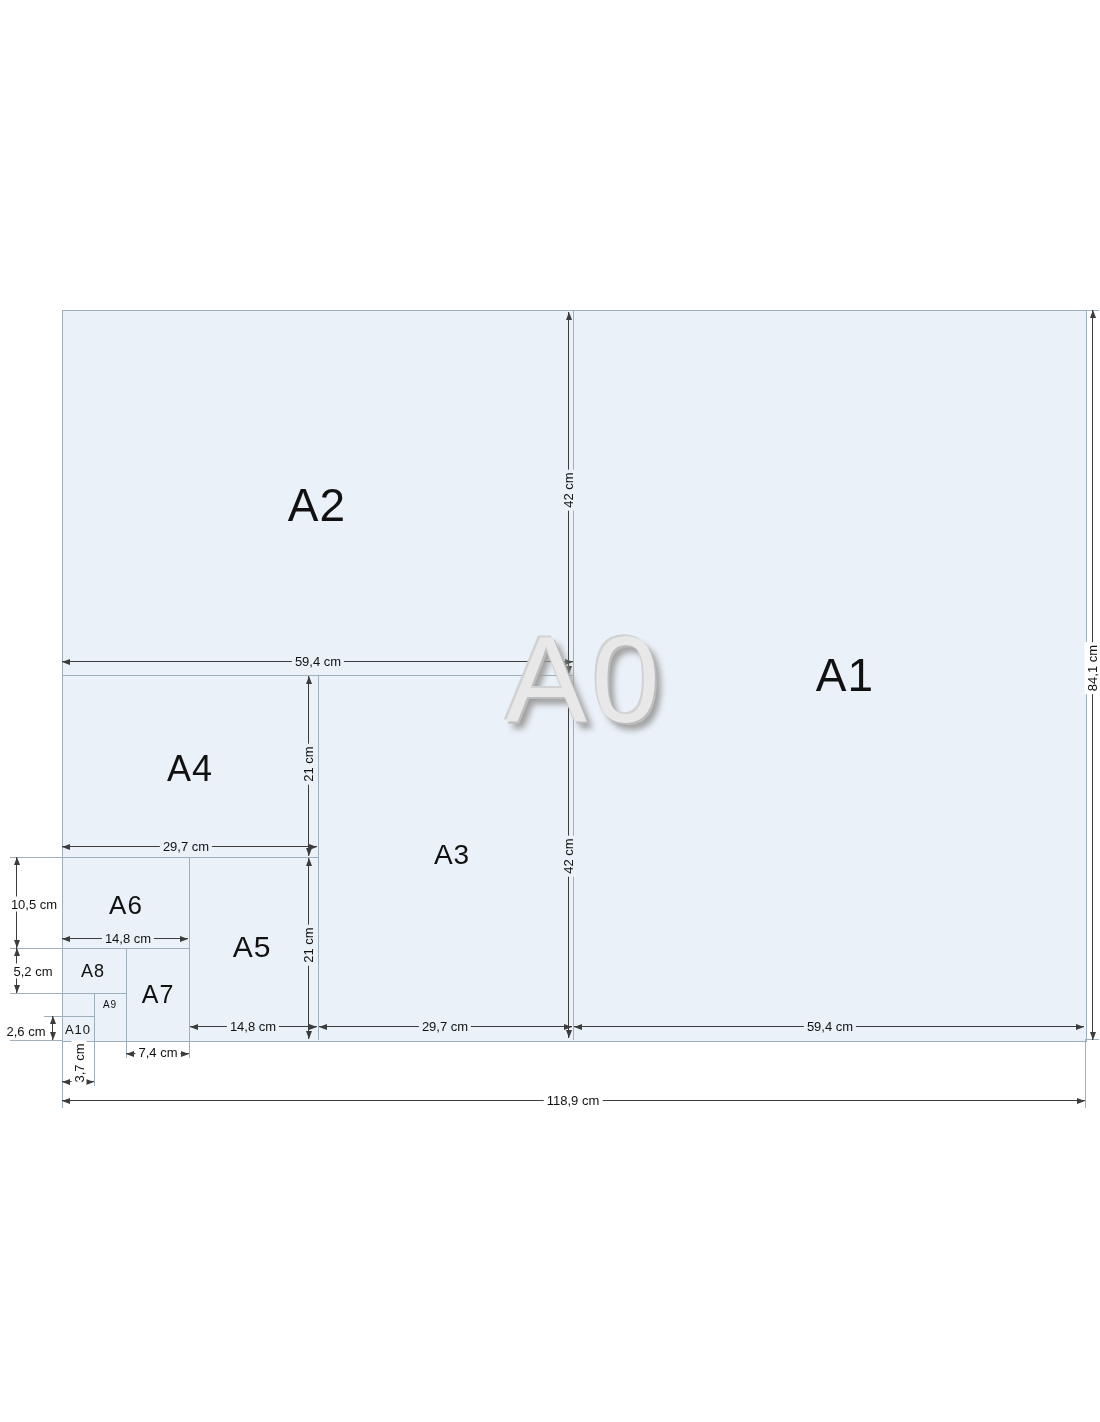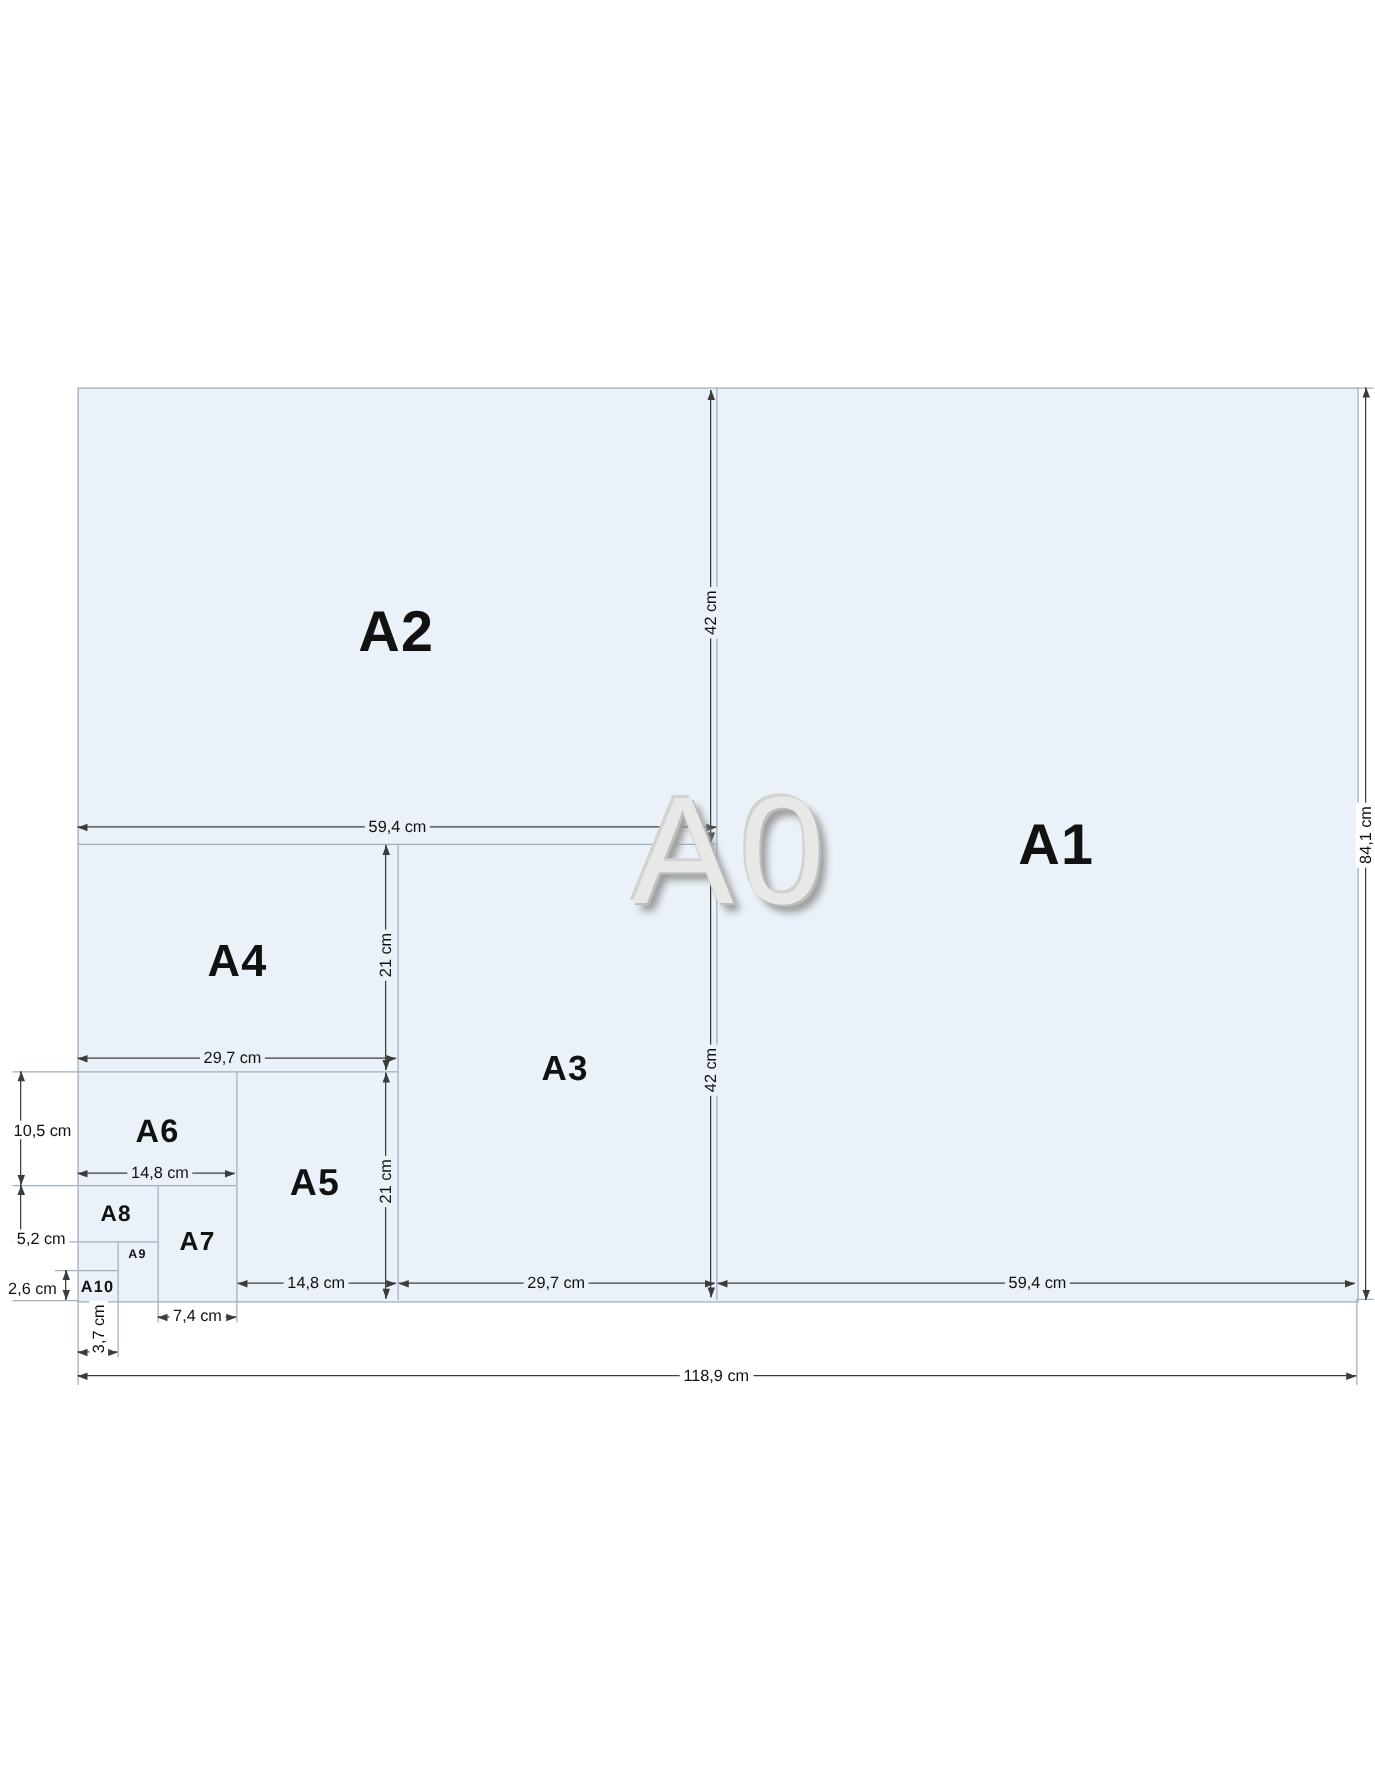--- a/index.html
+++ b/index.html
@@ -5,21 +5,21 @@
   html,body{margin:0;padding:0;background:#ffffff;}
   .canvas{position:relative;width:1100px;height:1422px;background:#ffffff;
           font-family:"Liberation Sans","DejaVu Sans",sans-serif;color:var(--label,#111);overflow:hidden;}
   .sheet{position:absolute;background:var(--paper,#eaf1f8);border:1px solid var(--line,#9fb0bc);}
   .divider{position:absolute;background:var(--line,#9fb0bc);z-index:1;}
   .divider.h{height:1px;}
   .divider.v{width:1px;}
   .ext{position:absolute;background:var(--line,#9fb0bc);z-index:1;}
   .ext.h{height:1px;}
   .ext.v{width:1px;}
-  .size-label{position:absolute;transform:translate(-50%,-50%);font-weight:bold;white-space:nowrap;
+  .size-label{position:absolute;transform:translate(-50%,-50%);font-weight:normal;white-space:nowrap;
               letter-spacing:1px;z-index:4;}
   .watermark{position:absolute;transform:translate(-50%,-50%);font-weight:normal;font-size:122px;
              letter-spacing:5px;color:var(--watermark,#e8e8e8);z-index:3;
              text-shadow:-2px -2px 0 #d2d2d2,2px 2px 0 #bdbdbd,6px 7px 6px #9c9c9c;}
   .dimh{position:absolute;height:0;border-top:1px solid var(--dim,#3c3c3c);z-index:2;}
   .dimh::before,.dimh::after{content:"";position:absolute;top:-3px;width:0;height:0;
              border-top:3px solid transparent;border-bottom:3px solid transparent;}
   .dimh::before{left:0;border-right:8px solid var(--dim,#3c3c3c);}
   .dimh::after{right:0;border-left:8px solid var(--dim,#3c3c3c);}
   .dimv{position:absolute;width:0;border-left:1px solid var(--dim,#3c3c3c);z-index:2;}
@@ -83,35 +83,35 @@
   <div class="dimh" style="left:62px;top:1100px;width:1023px"></div>
 
   <span class="watermark" style="left:585px;top:680px">A0</span>
 
   <span class="size-label" style="left:317px;top:505px;font-size:46px">A2</span>
   <span class="size-label" style="left:845px;top:675px;font-size:46px">A1</span>
   <span class="size-label" style="left:452px;top:855px;font-size:28px">A3</span>
   <span class="size-label" style="left:190px;top:769px;font-size:36px">A4</span>
   <span class="size-label" style="left:252px;top:947px;font-size:30px">A5</span>
   <span class="size-label" style="left:126px;top:905px;font-size:26px">A6</span>
-  <span class="size-label" style="left:158px;top:994px;font-size:21px">A7</span>
+  <span class="size-label" style="left:158px;top:994px;font-size:25px">A7</span>
   <span class="size-label" style="left:93px;top:971px;font-size:18px">A8</span>
   <span class="size-label" style="left:110px;top:1004px;font-size:10px">A9</span>
   <span class="size-label" style="left:78px;top:1029px;font-size:13px">A10</span>
 
   <span class="dim-label bg-paper" style="left:318px;top:661px">59,4 cm</span>
   <span class="dim-label vert bg-paper" style="left:568px;top:490px">42 cm</span>
   <span class="dim-label vert bg-paper" style="left:568px;top:856px">42 cm</span>
   <span class="dim-label vert bg-white" style="left:1092px;top:668px">84,1 cm</span>
   <span class="dim-label vert bg-paper" style="left:308px;top:764px">21 cm</span>
   <span class="dim-label bg-paper" style="left:186px;top:846px">29,7 cm</span>
   <span class="dim-label vert bg-paper" style="left:308px;top:945px">21 cm</span>
   <span class="dim-label bg-paper" style="left:128px;top:938px">14,8 cm</span>
   <span class="dim-label bg-white" style="left:34px;top:904px">10,5 cm</span>
-  <span class="dim-label bg-white" style="left:33px;top:991px">5,2 cm</span>
+  <span class="dim-label bg-white" style="left:33px;top:971px">5,2 cm</span>
   <span class="dim-label bg-white" style="left:26px;top:1031px">2,6 cm</span>
   <span class="dim-label bg-paper" style="left:253px;top:1026px">14,8 cm</span>
   <span class="dim-label bg-paper" style="left:445px;top:1026px">29,7 cm</span>
   <span class="dim-label bg-paper" style="left:830px;top:1026px">59,4 cm</span>
   <span class="dim-label bg-white" style="left:158px;top:1052px">7,4 cm</span>
   <span class="dim-label vert bg-white" style="left:79px;top:1063px">3,7 cm</span>
   <span class="dim-label bg-white" style="left:573px;top:1100px">118,9 cm</span>
 
 </div>
 

